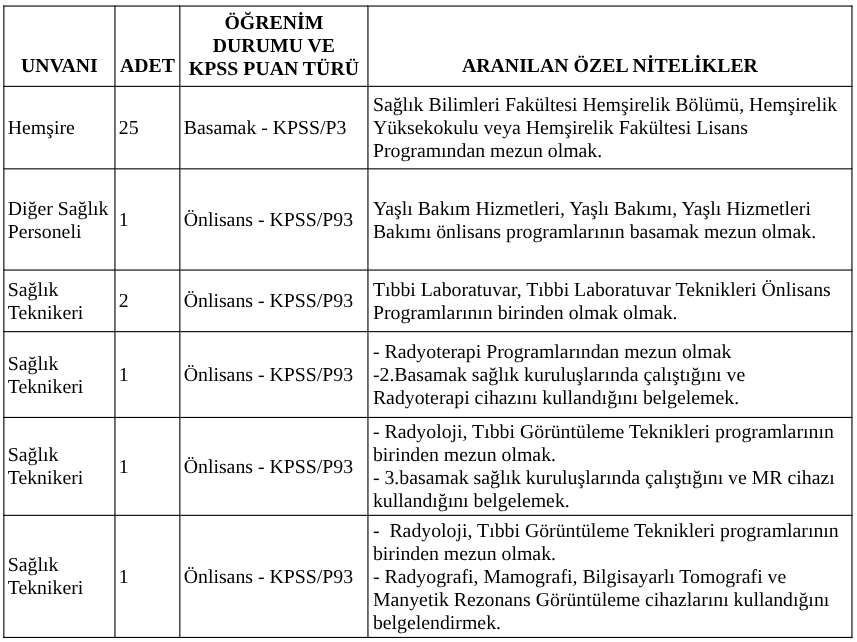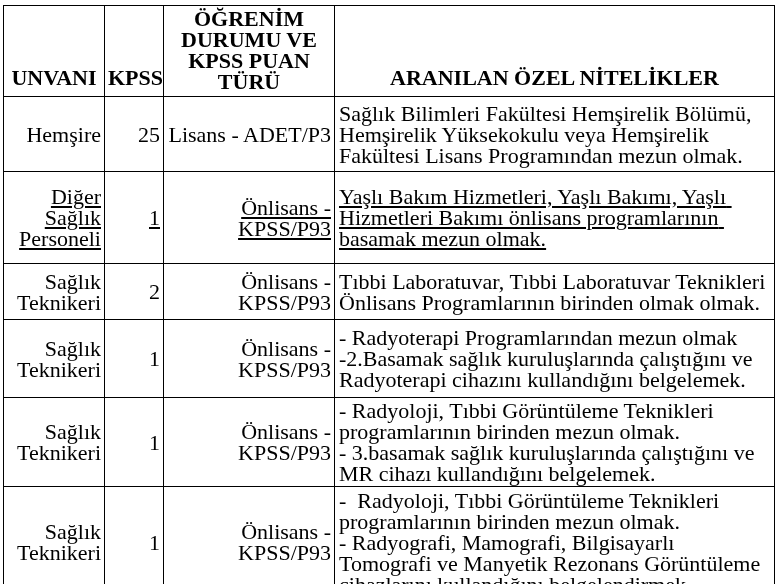--- a/index.html
+++ b/index.html
@@ -20,21 +20,21 @@
   table.doc-table {
     border-collapse: collapse;
     table-layout: fixed;
     width: 771px;
     margin: 5px 0 0 3px;
     background: #ffffff;
   }
   table.doc-table th,
   table.doc-table td {
     border: 1.5px solid #000000;
-    font-size: 22px;
+    font-size: 18px;
     line-height: 21px;
     overflow: hidden;
   }
   
   col.c1 { width: 101px; }
   col.c2 { width: 59px;  }
   col.c3 { width: 171px; }
   col.c4 { width: 440px; }
   
   table.doc-table th {
@@ -46,63 +46,63 @@
   table.doc-table th.mid {
     vertical-align: middle;
     white-space: pre-line;
     padding-bottom: 4px;
   }
   
   table.doc-table td {
     vertical-align: middle;
   }
   td.cell-center {
-    text-align: right;
+    text-align: left;
     padding: 2px 3px;
   }
   td.cell-left {
     text-align: left;
     padding: 2px 6px 2px 4px;
     white-space: pre-wrap;
   }
   
   tr.rh  { height: 73px; }
   tr.r0  { height: 75px; }
-  tr.r1  { height: 92px; text-decoration: underline; }
+  tr.r1  { height: 92px; }
   tr.r2  { height: 56px; }
   tr.r3  { height: 78px; }
   tr.r4  { height: 87px; }
   tr.r5  { height: 111px; }
 </style>
 </head>
 <body>
 
 <div class="page">
   <table class="doc-table">
     <colgroup>
       <col class="c1">
       <col class="c2">
       <col class="c3">
       <col class="c4">
     </colgroup>
     <thead>
       <tr class="rh">
         <th>UNVANI</th>
-        <th>KPSS</th>
+        <th>ADET</th>
         <th class="mid">ÖĞRENİM
 DURUMU VE
 KPSS PUAN TÜRÜ</th>
         <th>ARANILAN ÖZEL NİTELİKLER</th>
       </tr>
     </thead>
     <tbody>
       <tr class="r0">
         <td class="cell-center">Hemşire</td>
         <td class="cell-center">25</td>
-        <td class="cell-center">Lisans - ADET/P3</td>
+        <td class="cell-center">Basamak - KPSS/P3</td>
         <td class="cell-left">Sağlık Bilimleri Fakültesi Hemşirelik Bölümü, Hemşirelik Yüksekokulu veya Hemşirelik Fakültesi Lisans Programından mezun olmak.</td>
       </tr>
       <tr class="r1">
         <td class="cell-center">Diğer Sağlık Personeli</td>
         <td class="cell-center">1</td>
         <td class="cell-center">Önlisans - KPSS/P93</td>
         <td class="cell-left">Yaşlı Bakım Hizmetleri, Yaşlı Bakımı, Yaşlı Hizmetleri Bakımı önlisans programlarının basamak mezun olmak.</td>
       </tr>
       <tr class="r2">
         <td class="cell-center">Sağlık Teknikeri</td>

